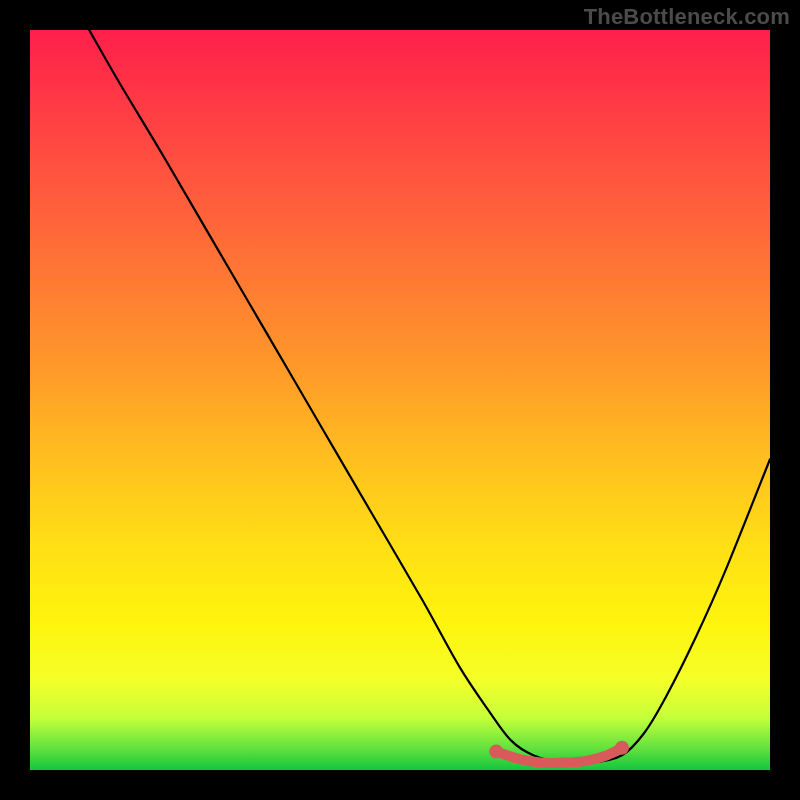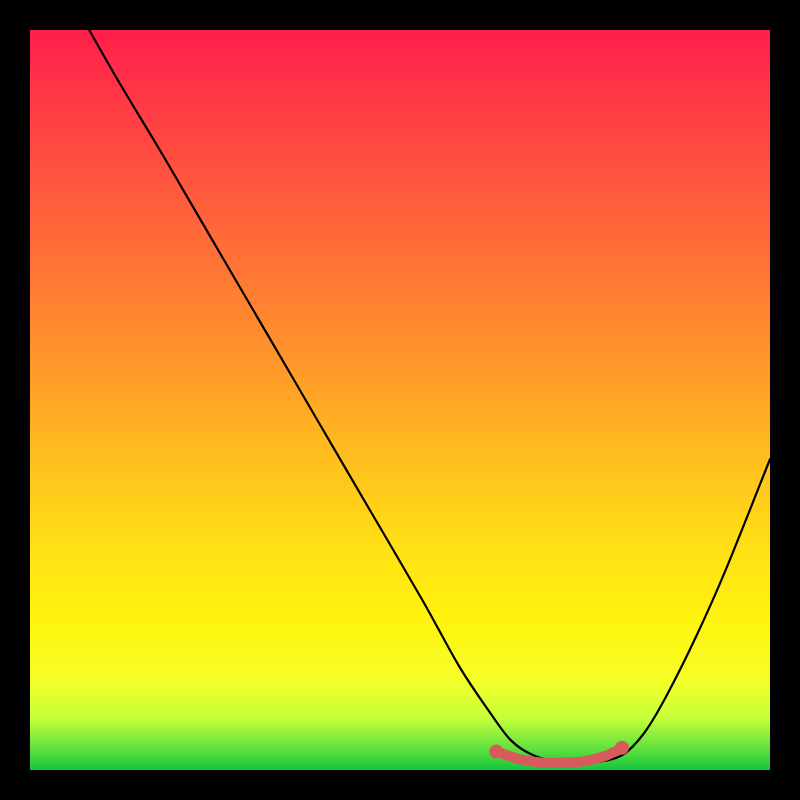--- a/index.html
+++ b/index.html
@@ -56,20 +56,21 @@
     top: 0;
     width: 740px;
     height: 740px;
     z-index: 5;
   }
 </style>
 </head>
 <body>
 
 <div class="frame">
+  <div class="watermark">TheBottleneck.com</div>
   <div class="plot-area">
     <svg class="curve" viewBox="0 0 740 740" preserveAspectRatio="none">
       <path id="main-curve" fill="none" stroke="#000000" stroke-width="2.2" stroke-linecap="round" stroke-linejoin="round" d="M59.2 0.0 C 64.1 8.6, 76.5 30.8, 88.8 51.8 C 101.1 72.8, 117.2 98.7, 133.2 125.8 C 149.2 152.9, 167.7 185.0, 185.0 214.6 C 202.3 244.2, 219.5 273.8, 236.8 303.4 C 254.1 333.0, 271.3 362.6, 288.6 392.2 C 305.9 421.8, 323.1 451.4, 340.4 481.0 C 357.7 510.6, 377.4 543.9, 392.2 569.8 C 407.0 595.7, 418.1 617.9, 429.2 636.4 C 440.3 654.9, 450.2 668.5, 458.8 680.8 C 467.4 693.1, 473.6 703.0, 481.0 710.4 C 488.4 717.8, 494.6 721.5, 503.2 725.2 C 511.8 728.9, 522.9 731.4, 532.8 732.6 C 542.7 733.8, 552.5 733.8, 562.4 732.6 C 572.3 731.4, 583.4 730.1, 592.0 725.2 C 600.6 720.3, 606.8 712.9, 614.2 703.0 C 621.6 693.1, 627.8 682.0, 636.4 666.0 C 645.0 650.0, 656.1 627.8, 666.0 606.8 C 675.9 585.8, 683.3 569.8, 695.6 540.2 C 707.9 510.6, 732.6 447.7, 740.0 429.2"></path>
       <path id="highlight-curve" fill="none" stroke="#d85a5a" stroke-width="10" stroke-linecap="round" stroke-linejoin="round" d="M466.2 721.5 C 469.9 722.7, 481.0 727.0, 488.4 728.9 C 495.8 730.8, 503.2 732.0, 510.6 732.6 C 518.0 733.2, 525.4 732.8, 532.8 732.6 C 540.2 732.4, 547.6 732.4, 555.0 731.1 C 562.4 729.9, 571.0 727.4, 577.2 725.2 C 583.4 723.0, 589.5 719.0, 592.0 717.8"></path>
       <circle id="hl-start" r="7" fill="#d85a5a" cx="466.2" cy="721.5"></circle>
       <circle id="hl-end" r="7" fill="#d85a5a" cx="592.0" cy="717.8"></circle>
     </svg>
   </div>
 </div>
 

